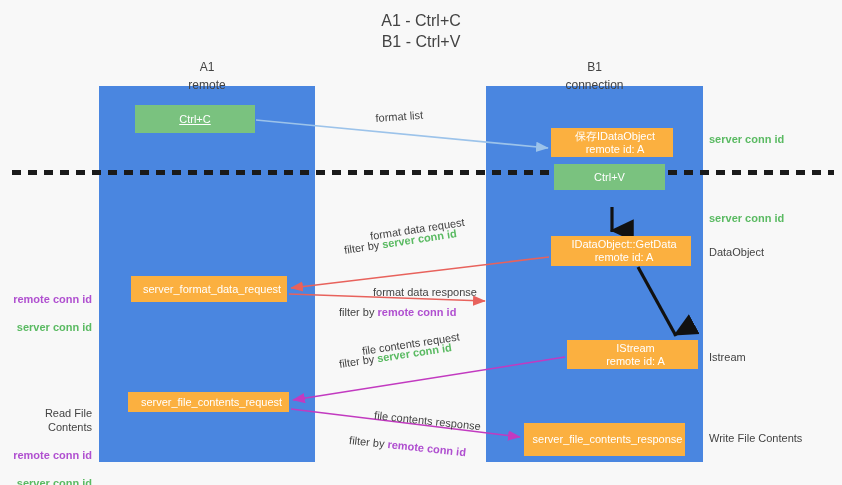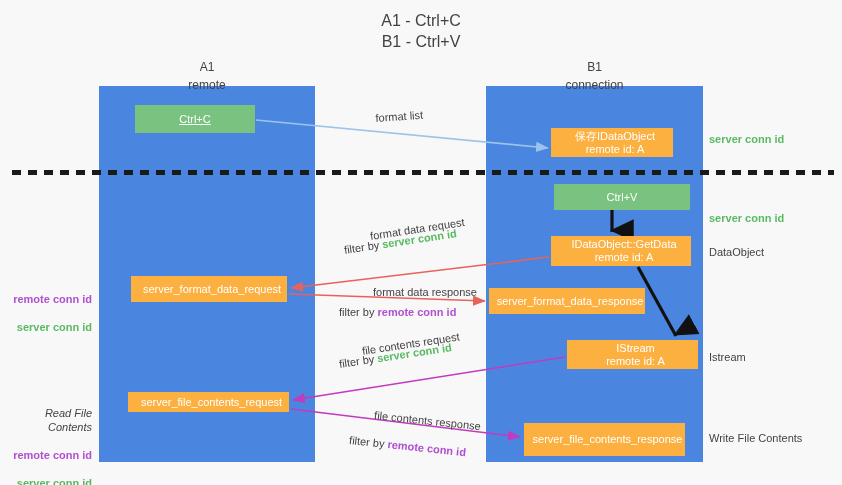--- a/index.html
+++ b/index.html
@@ -37,21 +37,21 @@
     text-align:center;color:#ffffff;font-size:11px;line-height:13px;
     white-space:pre-line;padding:2px 4px;
   }
   .node.green{background:#7ac27f;}
   .node.orange{background:#fbb council;}
   .node.orange{background:#fbb040;}
   .node.orange{background:#fbb040;padding-left:10px;}
 
   #node-ctrlc{left:135px;top:105px;width:120px;height:28px;text-decoration:underline;}
   #node-idataobject{left:551px;top:128px;width:122px;height:29px;}
-  #node-ctrlv{left:554px;top:184px;width:136px;height:26px;}
+  #node-ctrlv{left:554px;top:164px;width:111px;height:26px;}
   #node-getdata{left:551px;top:236px;width:140px;height:30px;}
   #node-fmt-req{left:131px;top:276px;width:156px;height:26px;}
   #node-fmt-resp{left:489px;top:288px;width:156px;height:26px;}
   #node-istream{left:567px;top:340px;width:131px;height:29px;}
   #node-file-req{left:128px;top:392px;width:161px;height:20px;}
   #node-file-resp{left:524px;top:423px;width:161px;height:33px;}
 
   
   .side-note{
     position:absolute;font-size:11px;line-height:14px;color:#434343;
@@ -64,21 +64,21 @@
   #note-istream{left:709px;top:350px;}
   #note-writefile{left:709px;top:431px;}
 
   
   .left-note{
     position:absolute;font-size:11px;line-height:14px;
     text-align:right;white-space:pre-line;
   }
   .left-note .purple{color:#b050d0;font-weight:bold;display:block;}
   .left-note .green{color:#5aba62;font-weight:bold;display:block;}
-  .left-note .plain{color:#434343;display:block;font-style:italic;}
+  .left-note .plain{color:#434343;display:block;}
   #note-left-fmt{left:0px;top:278px;width:92px;}
   #note-left-file{left:0px;top:392px;width:92px;}
 
   
   .edge-label{
     position:absolute;font-size:11px;line-height:15px;color:#434343;
     white-space:nowrap;
   }
   .edge-label .green{color:#5aba62;font-weight:bold;}
   .edge-label .purple{color:#b050d0;font-weight:bold;}
@@ -153,21 +153,20 @@
 
   <div id="divider"></div>
 
   <div class="node green" id="node-ctrlc">Ctrl+C</div>
   <div class="node orange" id="node-idataobject">保存IDataObject
 remote id: A</div>
   <div class="node green" id="node-ctrlv">Ctrl+V</div>
   <div class="node orange" id="node-getdata">IDataObject::GetData
 remote id: A</div>
   <div class="node orange" id="node-fmt-req">server_format_data_request</div>
-  <div class="node orange" id="node-fmt-resp">server_format_data_response</div>
   <div class="node orange" id="node-istream">IStream
 remote id: A</div>
   <div class="node orange" id="node-file-req">server_file_contents_request</div>
   <div class="node orange" id="node-file-resp">server_file_contents_response</div>
 
   <div class="edge-label" id="lbl-format-list">format list</div>
 
   <div class="edge-label rot-up" id="lbl-fmt-req">format data request</div>
   <div class="edge-label rot-up" id="lbl-fmt-req2">
     <span>filter by </span><span class="green">server conn id</span>

